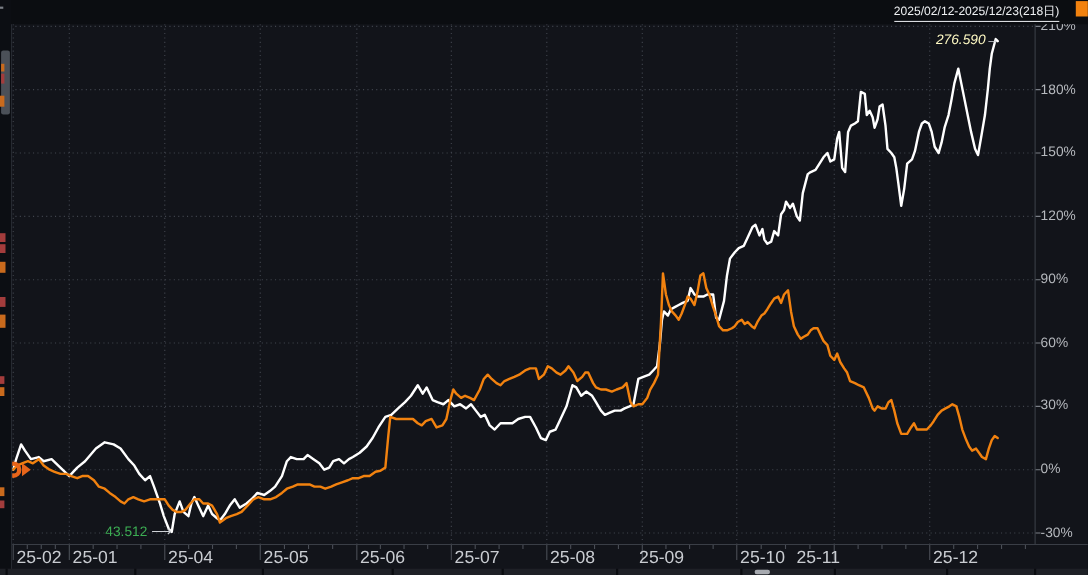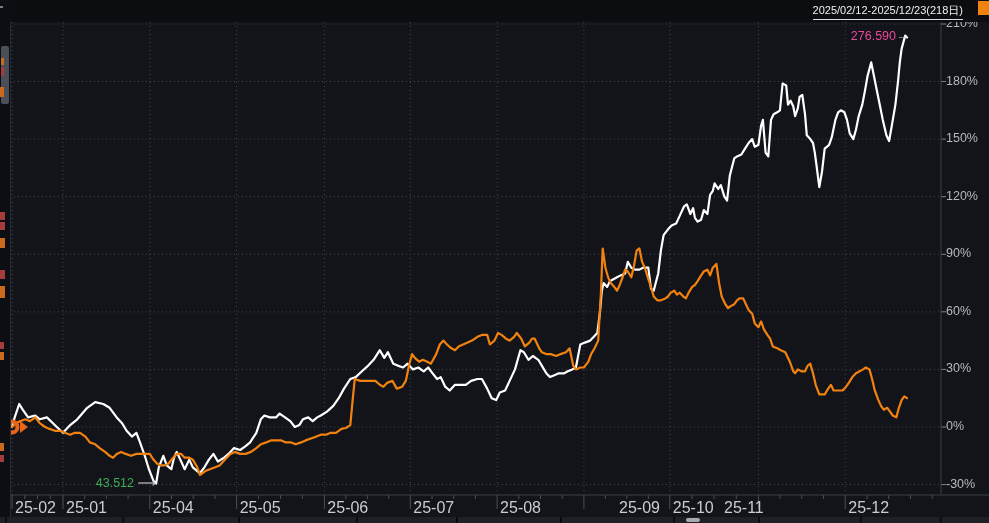--- a/index.html
+++ b/index.html
@@ -25,21 +25,21 @@
   .axisline{stroke:#3a3e46;stroke-width:1;}
   .ytickdash{stroke:#7c8088;stroke-width:1;}
   .xtick{stroke:#4a4e56;stroke-width:1;}
   .series{fill:none;stroke-width:2.2;stroke-linejoin:round;stroke-linecap:round;}
   
   .ylab{position:absolute;left:946px;font-size:12.5px;color:#b6b9be;z-index:4;}
   .xlab{position:absolute;top:499px;font-size:16px;color:#c9ccd1;z-index:4;}
   
   .anno{position:absolute;font-size:12.5px;z-index:4;white-space:nowrap;}
   .anno .arrow{color:#cfd2d6;font-size:13px;}
-  #anno-max .val{color:#ec4899;} #anno-min .val{color:#3cad53;}
+  #anno-max .val{color:#fef9c3;font-style:italic;} #anno-min .val{color:#3cad53;}
   
   #bottom-strip{position:absolute;left:0;top:517px;width:989px;height:6px;background:#1e2026;z-index:5;}
   .strip-sep{position:absolute;top:0;width:2px;height:6px;background:#0a0c10;}
   #strip-thumb{position:absolute;left:686px;top:1px;width:14px;height:4px;background:#a7aab0;border-radius:2px;cursor:pointer;}
 </style>
 </head>
 <body>
 
 <div id="app">
 
@@ -181,17 +181,17 @@
     <div class="ylab" style="top: 361.424px;">30%</div>
     <div class="ylab" style="top: 419px;">0%</div>
     <div class="ylab" style="top: 476.576px;">-30%</div>
     <div class="xlab" style="left: 15px;">25-02</div>
     <div class="xlab" style="left: 66.015px;">25-01</div>
     <div class="xlab" style="left: 152.83px;">25-04</div>
     <div class="xlab" style="left: 239.645px;">25-05</div>
     <div class="xlab" style="left: 327.355px;">25-06</div>
     <div class="xlab" style="left: 413.275px;">25-07</div>
     <div class="xlab" style="left: 500.09px;">25-08</div>
-    <div class="xlab" style="left: 619px;">25-09</div>
+    <div class="xlab" style="left: 581px;">25-09</div>
     <div class="xlab" style="left: 672.825px;">25-10</div>
     <div class="xlab" style="left: 724px;">25-11</div>
     <div class="xlab" style="left: 848.245px;">25-12</div>
   </div>
 
 </body></html>

